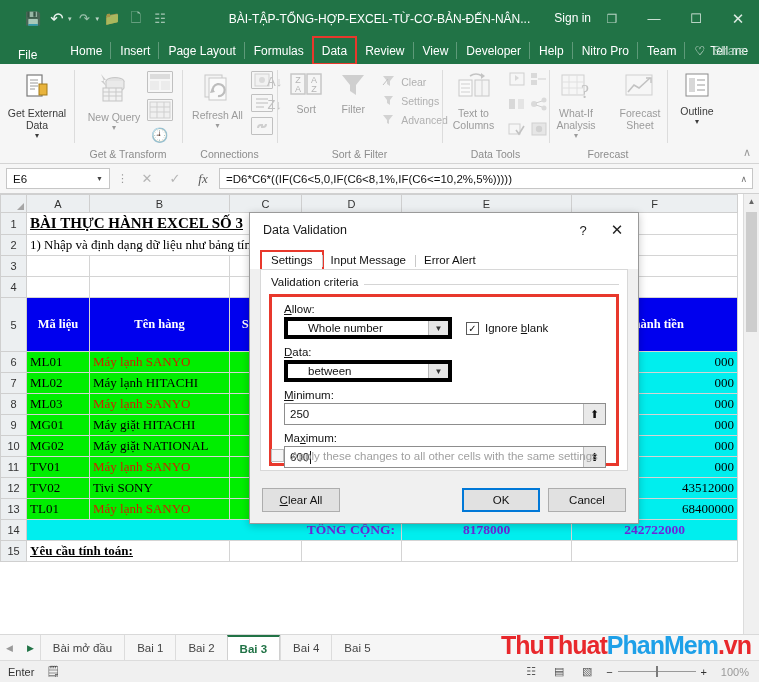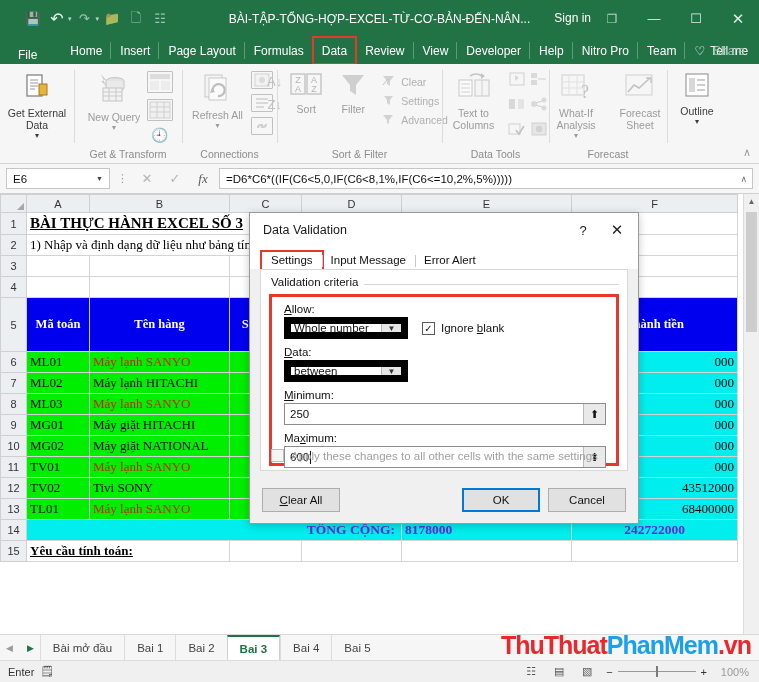--- a/index.html
+++ b/index.html
@@ -185,21 +185,21 @@
     font-family: "Liberation Sans", sans-serif; letter-spacing: -1px;
   }
   .wm-a { color: #e8282c; } .wm-b { color: #1ea0e8; } .wm-c { color: #e8282c; }
 
   
   .statusbar {
     position: absolute; left: 0; right: 0; bottom: 0; height: 22px;
     background: #f0f0f0; border-top: 1px solid #dcdcdc;
     display: flex; align-items: center; font-size: 11px; color: #333;
   }
-  .sb-left { display: flex; align-items: center; gap: 6px; padding-left: 8px; }
+  .sb-left { display: flex; align-items: center; gap: 12px; padding-left: 8px; }
   .sb-stats { display: flex; gap: 28px; margin-left: 180px; }
   .sb-right { margin-left: auto; display: flex; align-items: center; gap: 10px; padding-right: 10px; }
   .view-btn { width: 18px; height: 16px; display: flex; align-items: center; justify-content: center; color: #555; }
   .zoomslider { display: flex; align-items: center; gap: 5px; }
   .zs-line { width: 78px; height: 1px; background: #999; position: relative; }
   .zs-knob { position: absolute; left: 38px; top: -5px; width: 2px; height: 11px; background: #7a7a7a; }
   .zoom-pct { color: #999; font-size: 11px; width: 32px; text-align: right; }
 
   
   .dialog {
@@ -234,22 +234,22 @@
   .fs-line { position: absolute; left: 96px; right: 8px; top: 14px; height: 1px; background: #d5d5d5; }
   .redbox {
     position: absolute; left: 8px; top: 24px; right: 8px; height: 172px;
     border: 3px solid #e8382c;
   }
   .inner { position: absolute; left: 12px; top: 6px; right: 10px; }
   .lbl { font-size: 11.5px; color: #111; margin-bottom: 2px; }
   .lbl u { text-decoration: underline; }
   .sel-row { display: flex; align-items: center; gap: 14px; margin-bottom: 7px; }
   .combo {
-    width: 124px; height: 22px; background: #fff; border: 7px solid #000000;
-    display: flex; align-items: center; font-size: 11.5px; color: #111; padding-left: 3px;
+    width: 168px; height: 22px; background: #fff; border: 4px solid #000000;
+    display: flex; align-items: center; font-size: 11.5px; color: #111; padding-left: 20px;
     position: relative;
   }
   .combo .arrow {
     position: absolute; right: 0; top: 0; bottom: 0; width: 20px; background: #e6e6e6;
     border-left: 1px solid #b9b9b9; display: flex; align-items: center; justify-content: center;
     font-size: 8px; color: #333;
   }
   .chk-row { display: flex; align-items: center; gap: 6px; font-size: 11.5px; color: #111; }
   .chkbox {
     width: 13px; height: 13px; border: 1px solid #5a5a5a; background: #fff;
@@ -686,21 +686,21 @@
         <td class="rowhead">4</td>
         <td class="cell"></td>
         <td class="cell"></td>
         <td class="cell"></td>
         <td class="cell"></td>
         <td class="cell"></td>
         <td class="cell"></td>
       </tr>
       <tr style="height:54px">
         <td class="rowhead">5</td>
-        <td class="cell hdr-blue" style="white-space:normal;line-height:1.3">Mã toán</td>
+        <td class="cell hdr-blue" style="white-space:normal;line-height:1.3">Mã liệu</td>
         <td class="cell hdr-blue">Tên hàng</td>
         <td class="cell hdr-blue" style="white-space:normal">Số lượng</td>
         <td class="cell hdr-blue" style="white-space:normal">Đơn giá</td>
         <td class="cell hdr-blue">Thuế</td>
         <td class="cell hdr-blue" style="white-space:normal">Thành tiền</td>
       </tr>
       <tr>
         <td class="rowhead">6</td>
         <td class="cell green">ML01</td>
         <td class="cell green green-red">Máy lạnh SANYO</td>
@@ -768,21 +768,21 @@
         <td class="cell green">TL01</td>
         <td class="cell green green-red">Máy lạnh SANYO</td>
         <td class="cell green num">12</td>
         <td class="cell green num">6000000</td>
         <td class="cell teal">3600000</td>
         <td class="cell cyan">68400000</td>
       </tr>
       <tr>
         <td class="rowhead">14</td>
         <td class="cell tot" colspan="4" style="text-align:right;padding-right:6px">TỔNG CỘNG:</td>
-        <td class="cell tot" style="text-align:left">8178000</td>
+        <td class="cell tot" style="text-align:center">8178000</td>
         <td class="cell tot" style="text-align:center">242722000</td>
       </tr>
       <tr>
         <td class="rowhead">15</td>
         <td class="cell" colspan="2" style="font-family:'Liberation Serif',serif;font-weight:bold;font-size:13px;text-decoration:underline">Yêu cầu tính toán:</td>
         <td class="cell"></td>
         <td class="cell"></td>
         <td class="cell"></td>
         <td class="cell"></td>
       </tr>

